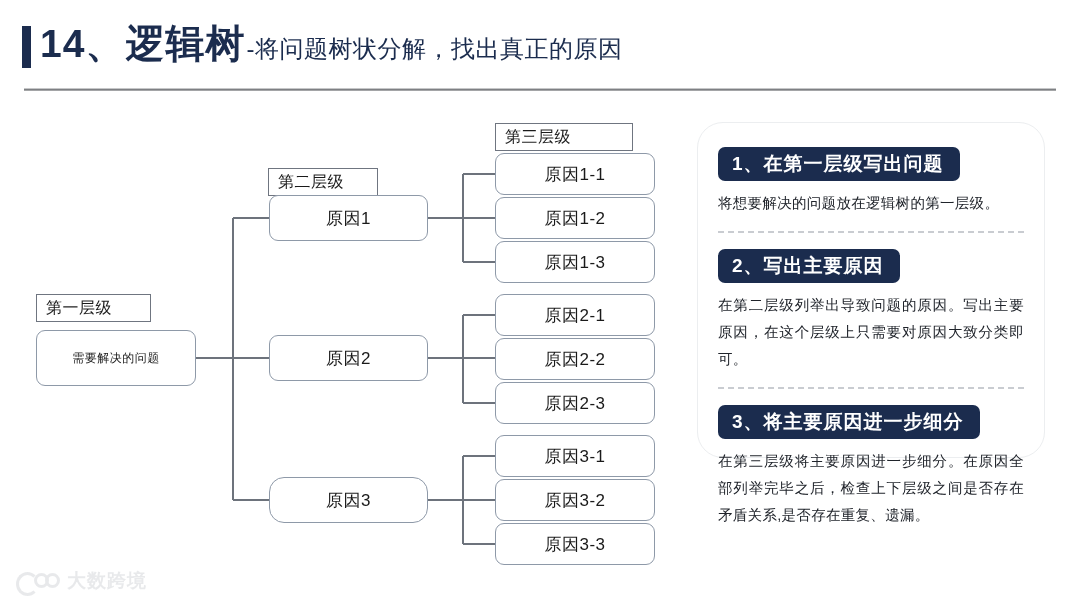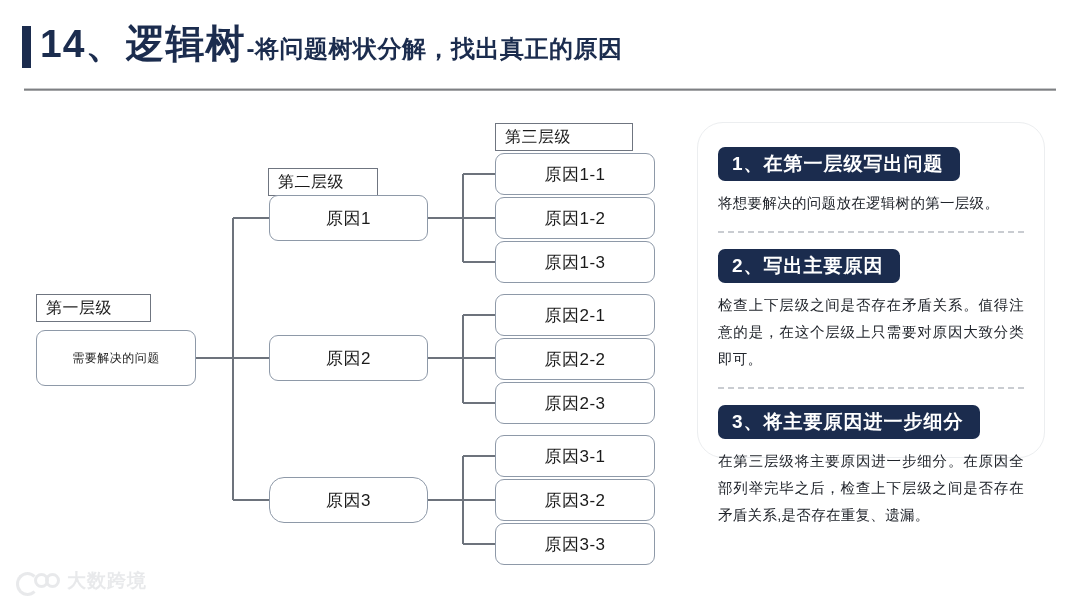--- a/index.html
+++ b/index.html
@@ -36,21 +36,21 @@
   }
   #title-main {
     font-size: 39px;
     font-weight: bold;
     letter-spacing: 1px;
     color: #1b2c4e;
     line-height: 1;
   }
   #title-sub {
     font-size: 24px;
-    font-weight: bold;
+    font-weight: normal;
     color: #1b2c4e;
     line-height: 1;
     margin-left: 1px;
     letter-spacing: 0.5px;
   }
   #title-rule {
     position: absolute;
     left: 24px;
     top: 88px;
     width: 1032px;
@@ -257,21 +257,21 @@
 
   <div class="step">
     <div class="step-head">1、在第一层级写出问题</div>
     <div class="step-body">将想要解决的问题放在逻辑树的第一层级。</div>
   </div>
 
   <hr class="step-sep">
 
   <div class="step">
     <div class="step-head">2、写出主要原因</div>
-    <div class="step-body">检查上下层级之间是否存在矛盾关系。值得注意的是，在这个层级上只需要对原因大致分类即可。</div>
+    <div class="step-body">在第二层级列举出导致问题的原因。写出主要原因，在这个层级上只需要对原因大致分类即可。</div>
   </div>
 
   <hr class="step-sep">
 
   <div class="step">
     <div class="step-head">3、将主要原因进一步细分</div>
     <div class="step-body">在第三层级将主要原因进一步细分。在原因全部列举完毕之后，检查上下层级之间是否存在矛盾关系,是否存在重复、遗漏。</div>
   </div>
 
 </div>

